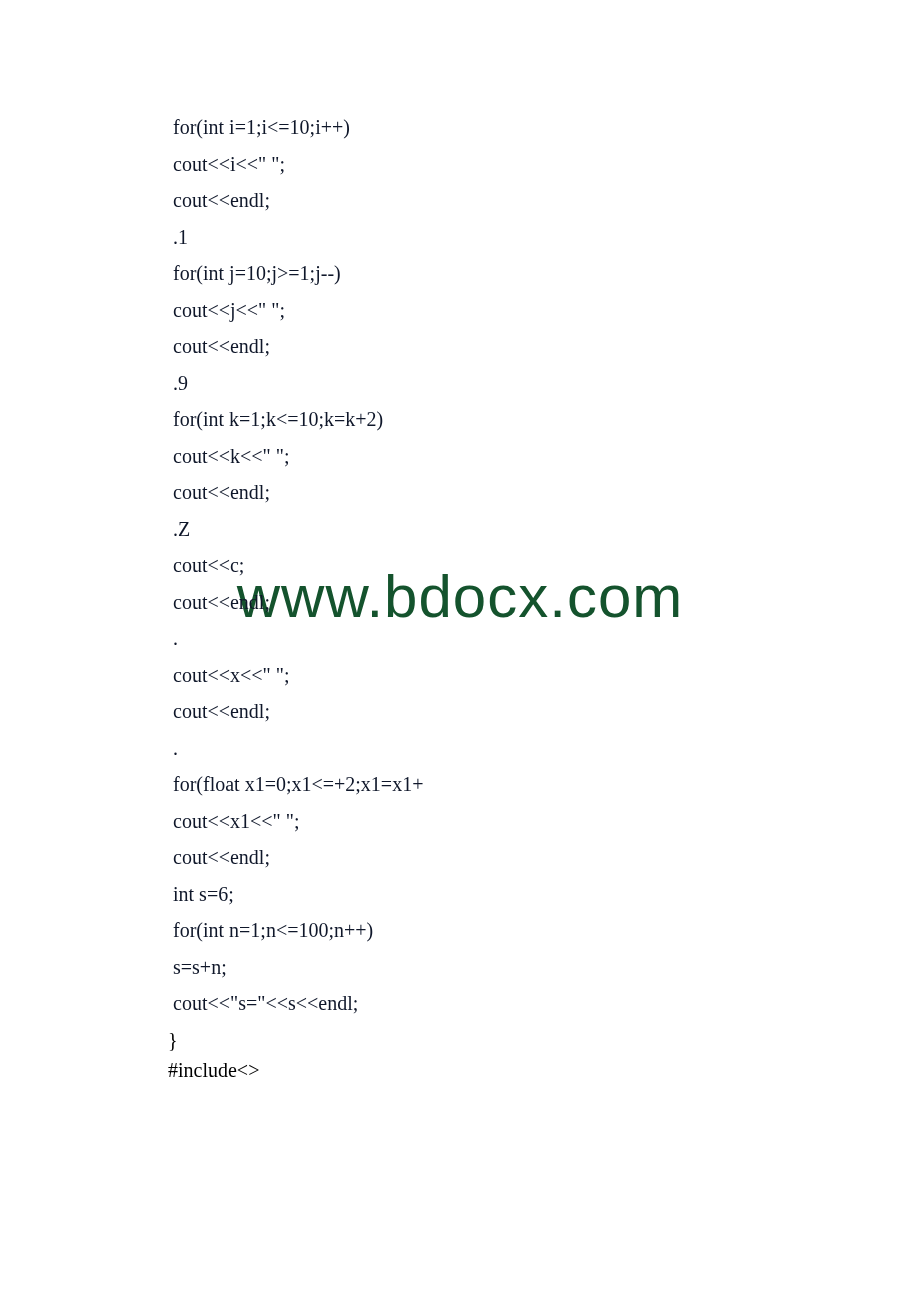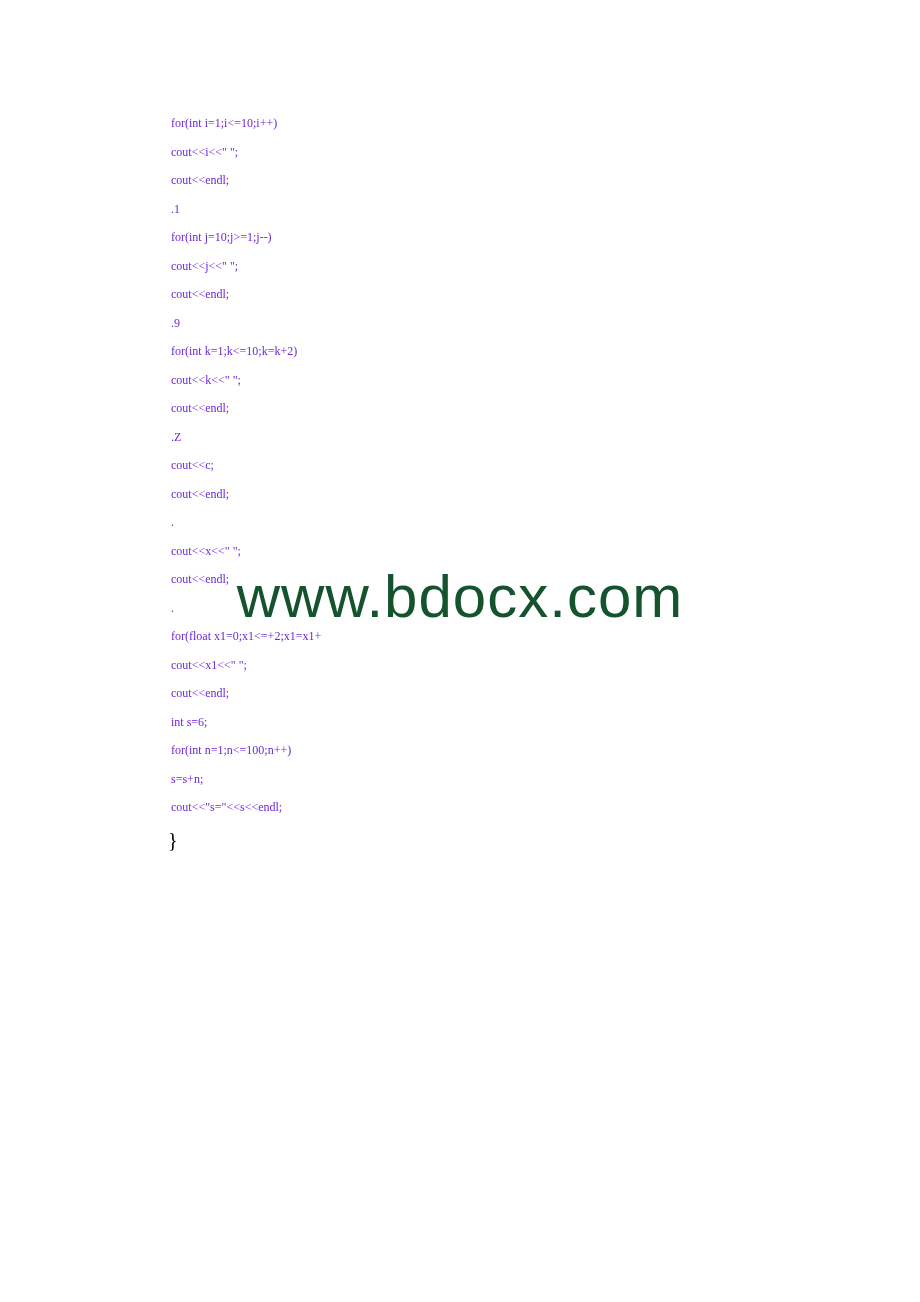--- a/index.html
+++ b/index.html
@@ -12,23 +12,23 @@
       height: 1302px;
       background: #ffffff;
       font-family: "Times New Roman", serif;
       position: relative;
       overflow: hidden;
     }
     .content {
       padding: 117px 0 0 168px;
     }
     .line {
-      font-size: 12px;
+      font-size: 20px;
       line-height: 1;
-      color: #6d28d9;
+      color: #0f172a;
       margin-bottom: 16.5px;
       white-space: pre;
     }
     .line-tight {
       font-size: 20px;
       line-height: 1;
       color: #000000;
       margin-bottom: 10px;
       white-space: pre;
     }
@@ -76,13 +76,14 @@
   <div class="line"> cout&lt;&lt;endl;</div>
   <div class="line"> .</div>
   <div class="line"> for(float x1=0;x1&lt;=+2;x1=x1+</div>
   <div class="line"> cout&lt;&lt;x1&lt;&lt;" ";</div>
   <div class="line"> cout&lt;&lt;endl;</div>
   <div class="line"> int s=6;</div>
   <div class="line"> for(int n=1;n&lt;=100;n++)</div>
   <div class="line"> s=s+n;</div>
   <div class="line"> cout&lt;&lt;"s="&lt;&lt;s&lt;&lt;endl;</div>
   <div class="line-tight">}</div>
+  <div class="line-tight">#include&lt;&gt;</div>
 </div>
 
 </body></html>

